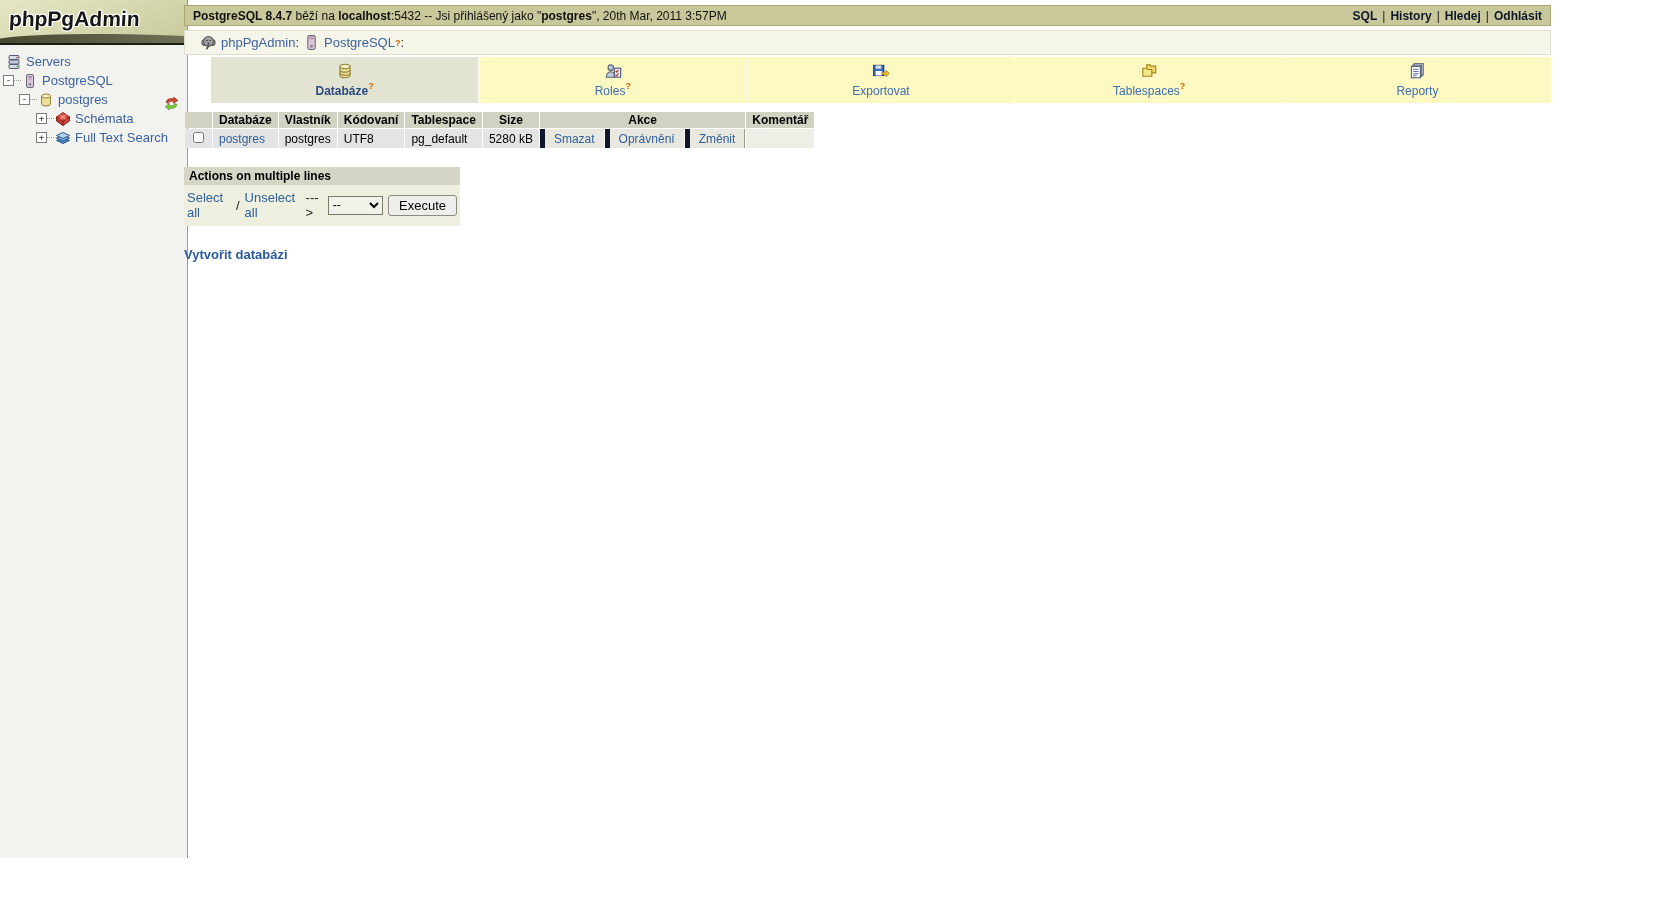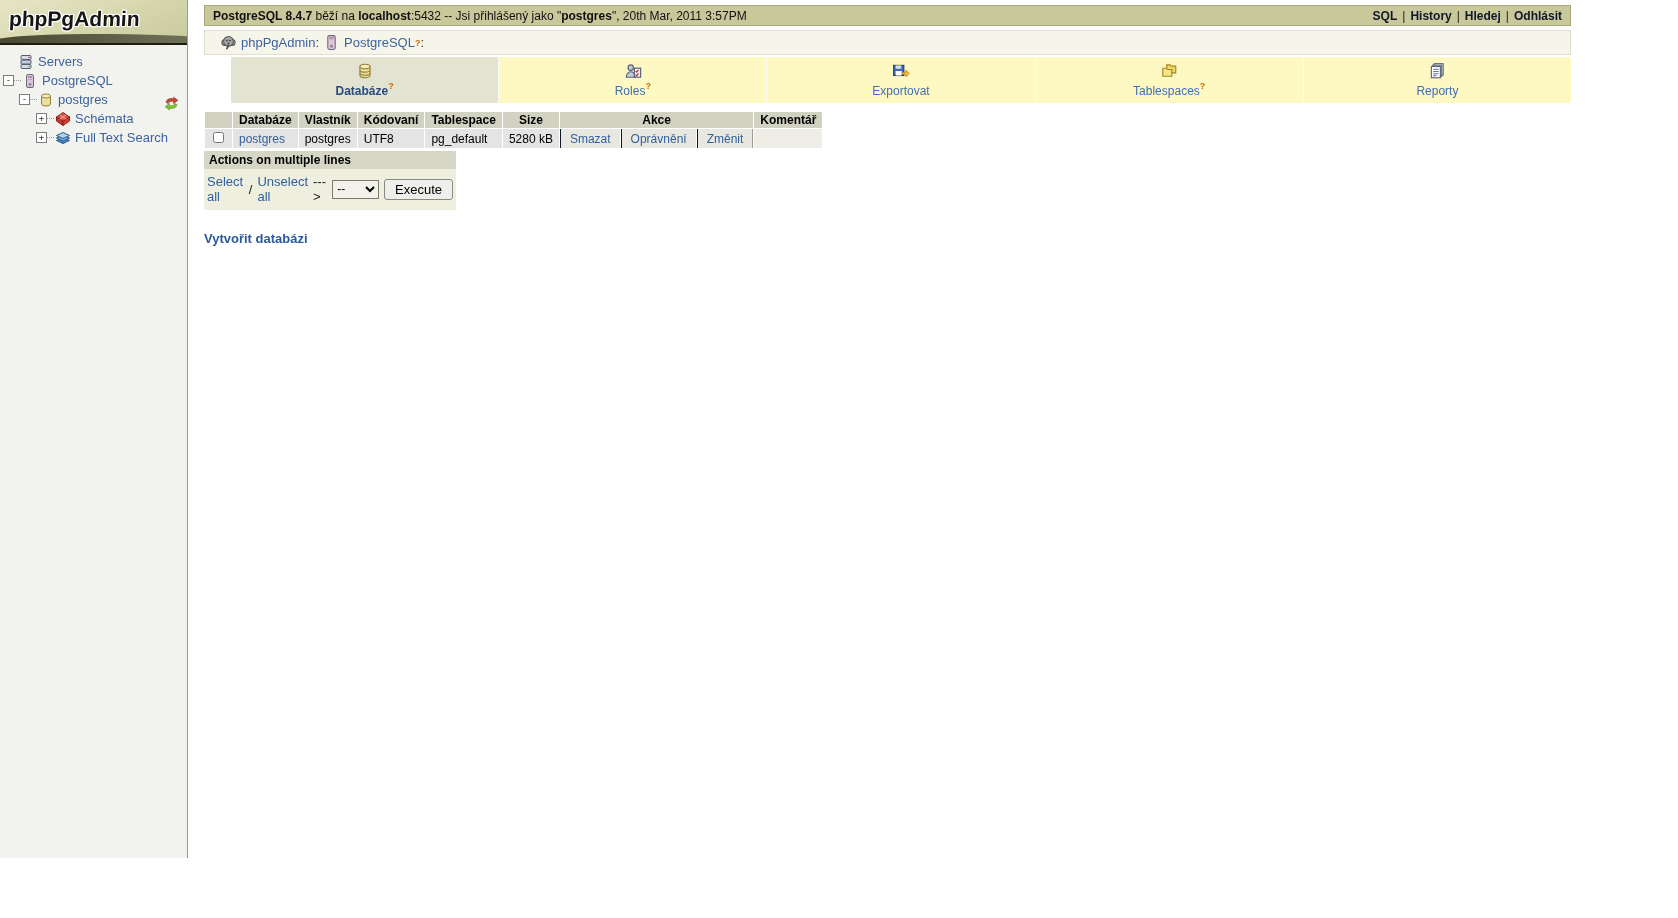--- a/index.html
+++ b/index.html
@@ -23,21 +23,21 @@
   .trow { display:flex; align-items:center; height:19px; white-space:nowrap; }
   .trow a { color:#3d639e; text-decoration:none; }
   .texp { flex:0 0 11px; width:11px; height:11px; border:1px solid #7d7d7d; background:#fff;
           font-size:9px; line-height:8px; text-align:center; color:#333; cursor:pointer;
           font-family:"DejaVu Sans Mono",monospace; }
   .tdots { width:7px; height:0; border-top:1px dotted #9a9a9a; }
   .ticon { width:16px; height:16px; margin:0 4px 0 1px; flex:0 0 16px; }
   .refresh { position:absolute; right:7px; top:50px; width:17px; height:17px; cursor:pointer; }
 
   
-  .content { position:absolute; left:204px; top:5px; width:1367px; }
+  .content { position:absolute; left:184px; top:5px; width:1367px; }
 
   .topbar { height:21px; display:flex; justify-content:space-between; align-items:center;
             background:#c8c89b; border:1px solid #aaaa78; padding:0 8px; font-size:12px; color:#111; }
   .topbar a { color:#0f172a; font-weight:bold; text-decoration:none; }
   .topbar .sep { margin:0 5px; color:#222; }
 
   .trail { height:25px; margin-top:4px; background:#f6f5ea; border:1px solid #e0dfd0;
            display:flex; align-items:center; padding:0 11px; font-size:13px; color:#333; }
   .trail a { color:#3d639e; text-decoration:none; }
   .trail .icn { width:17px; height:17px; margin:0 4px; }
@@ -48,28 +48,28 @@
          padding:5px 0 4px; cursor:pointer; }
   .tab:last-child { border-right:none; }
   .tab.active { background:#e3e3d2; }
   .tab .ticn { display:block; width:18px; height:18px; margin:0 auto 1px; }
   .tab-label { font-size:12px; color:#3f6fb2; }
   .tab.active .tab-label { color:#2b4a7e; font-weight:bold; }
 
   .dbtable { margin-top:8px; border-collapse:separate; border-spacing:1px; font-size:12px; }
   .dbtable th { background:#d2d2c2; padding:1px 6px; font-weight:bold; white-space:nowrap; color:#000; }
   .dbtable td { background:#e4e4e4; padding:2px 6px; white-space:nowrap; color:#000; }
-  .dbtable td.action { background:#e8e8e0; border-left:1px solid #0f172a; text-align:center; padding:2px 9px; }
+  .dbtable td.action { background:#e8e8e0; border-left:5px solid #0f172a; text-align:center; padding:2px 9px; }
   .dbtable td.action.last { border-right:1px solid #9d9d90; }
   .dbtable td.size { text-align:right; }
   .dbtable td.comment { background:#eeeee6; min-width:52px; }
   .dbtable a { color:#31609c; text-decoration:none; }
   .dbtable input[type=checkbox] { width:11px; height:11px; margin:1px 2px; }
 
-  .multi { width:252px; margin-top:2px; }
+  .multi { width:276px; margin-top:18px; }
   .multi-title { background:#d6d6c6; font-weight:bold; font-size:12px; padding:2px 5px; color:#000; }
   .multi-controls { background:#efefdf; padding:5px 3px 6px; display:flex; align-items:center;
                     gap:5px; font-size:13px; color:#222; }
   .multi-controls a { color:#31609c; text-decoration:none; }
   .multi-controls select { font-size:12px; width:66px; height:19px; background:#f2f2ea;
                            border:1px solid #7b7b6e; }
   .exec-btn { font-size:13px; background:#eeeeec; border:1px solid #8a8a7e; border-radius:3px;
               padding:1px 10px; height:21px; cursor:pointer; color:#000;
               font-family:"Liberation Sans",sans-serif; }
 
@@ -85,21 +85,21 @@
     <div class="logo">
       <span class="logo-text">phpPgAdmin</span>
     </div>
 
     <div class="tree">
       <svg class="refresh" viewBox="0 0 16 16">
         <path d="M3 7 C3 4 7 2.6 10 3.8 L10 2 L14 5 L10 8 L10 6.2 C8 5.2 5 6 5 8 Z" fill="#d2452f" stroke="#7a2316" stroke-width="0.5"></path>
         <path d="M13 9 C13 12 9 13.4 6 12.2 L6 14 L2 11 L6 8 L6 9.8 C8 10.8 11 10 11 8 Z" fill="#7ec832" stroke="#3f7a14" stroke-width="0.5"></path>
       </svg>
 
-      <div class="trow" style="padding-left:17px">
+      <div class="trow" style="padding-left:5px">
         <svg class="ticon" viewBox="0 0 16 16">
           <rect x="3" y="1.5" width="10" height="4" rx="1" fill="#d6dbe6" stroke="#5a5a72"></rect>
           <rect x="3" y="6" width="10" height="4" rx="1" fill="#c2c9d8" stroke="#5a5a72"></rect>
           <rect x="3" y="10.5" width="10" height="4" rx="1" fill="#d6dbe6" stroke="#5a5a72"></rect>
           <circle cx="11" cy="3.5" r="0.8" fill="#c23"></circle>
             <circle cx="11" cy="12.5" r="0.8" fill="#3a3"></circle>
         </svg>
         <a href="#">Servers</a>
       </div>
 

